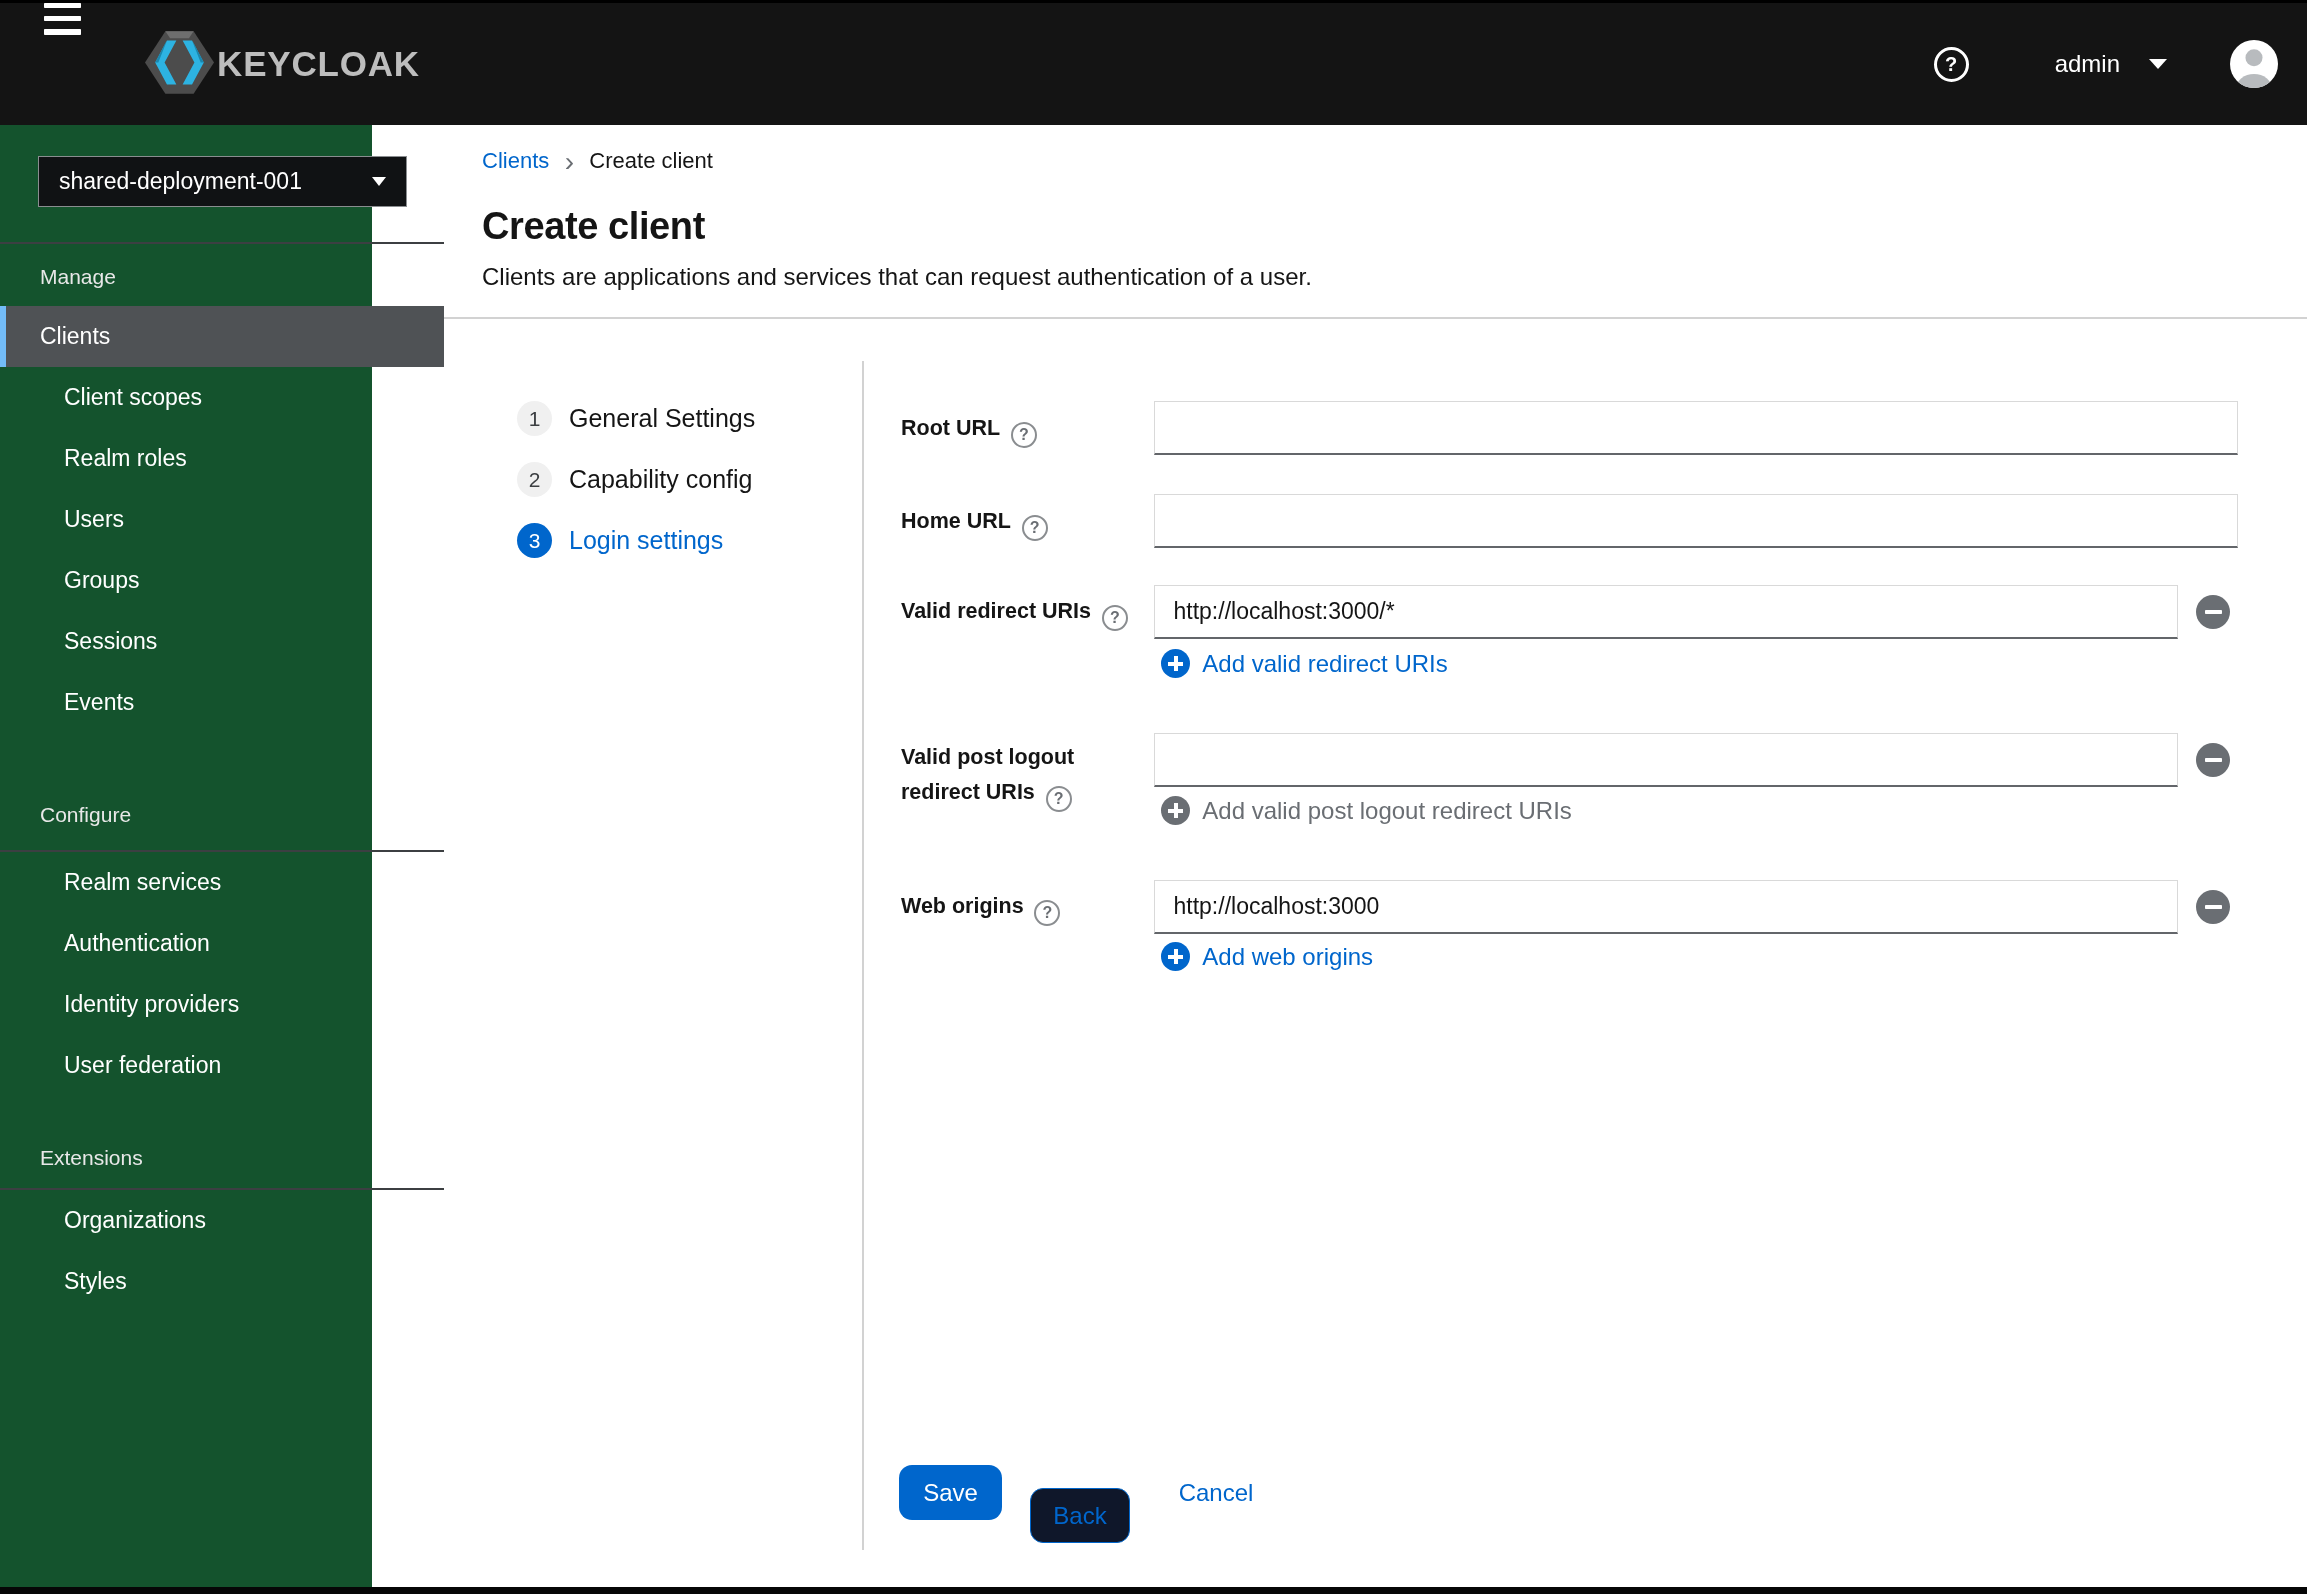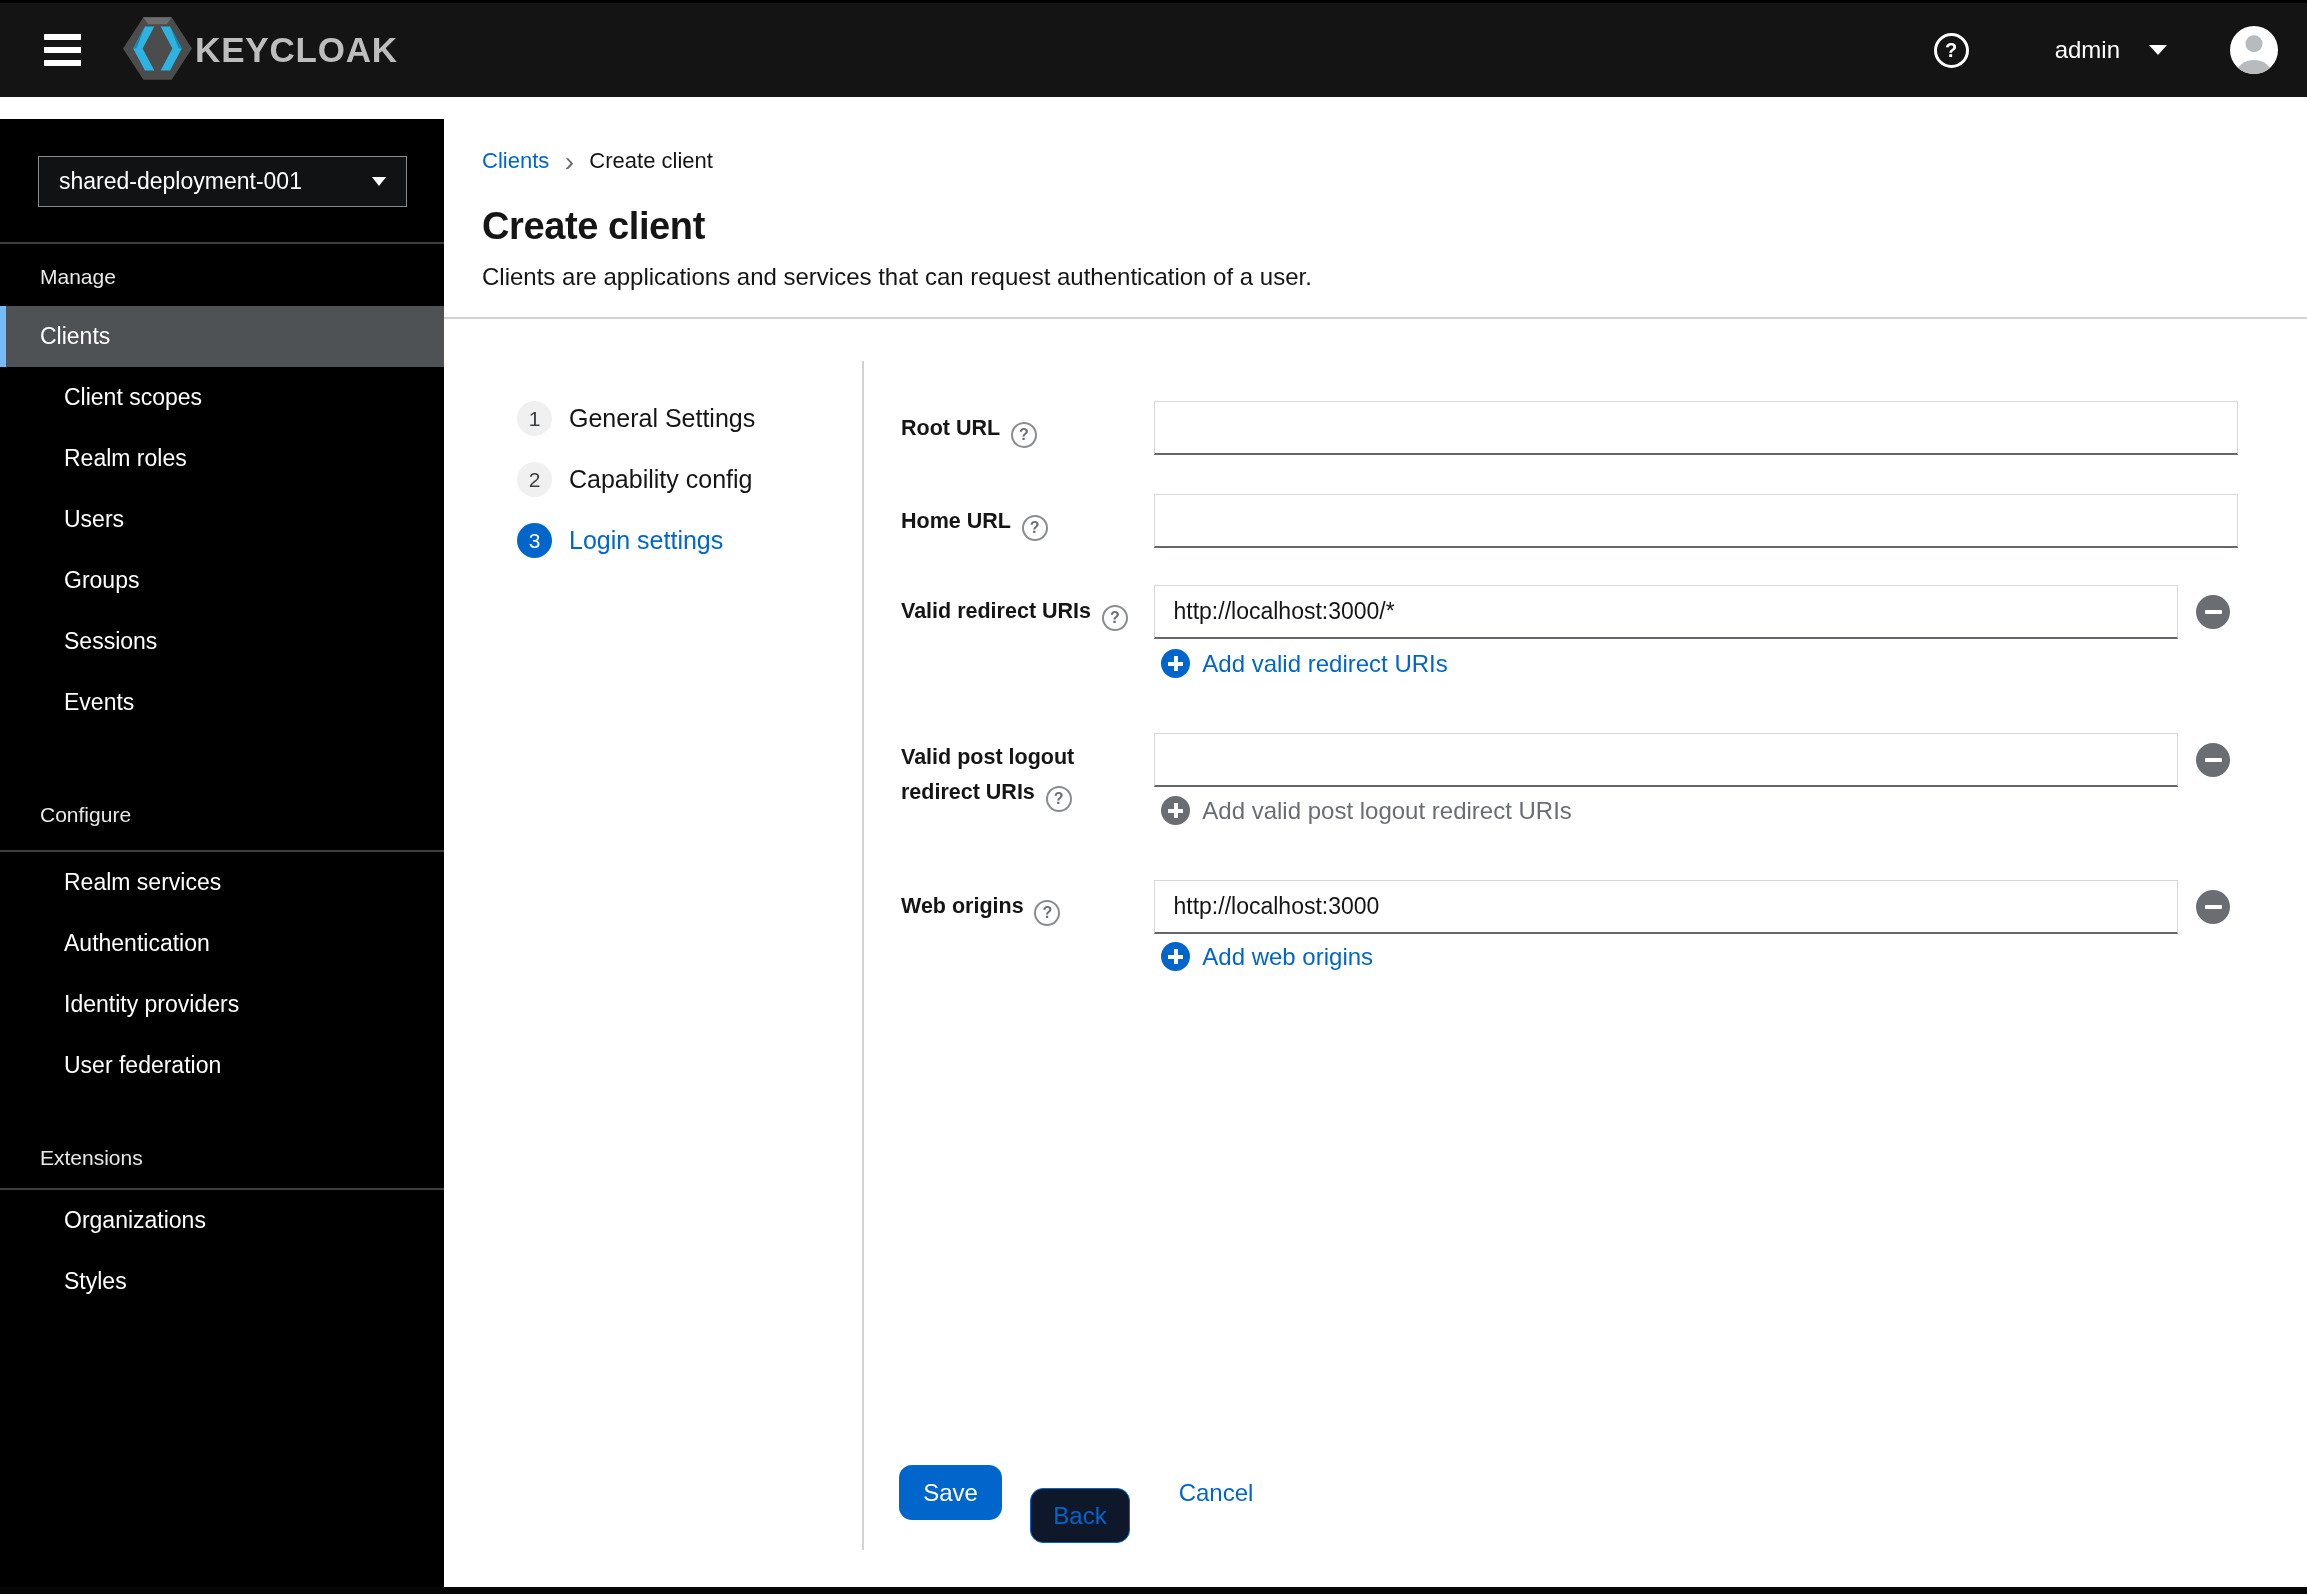--- a/index.html
+++ b/index.html
@@ -2,35 +2,35 @@
 <html style="font-size:12.3px"><head>
 <meta charset="utf-8">
 <style>
   html,body{margin:0;padding:0;}
   body{
     position:relative;width:2307px;height:1595px;overflow:hidden;
     background:#ffffff;color:#151515;
     font-family:"Liberation Sans", sans-serif;
   }
   
-  .header{position:absolute;left:0;top:0;width:2307px;height:97px;background:#141414;
-    display:flex;align-items:center;z-index:5;border-top:3.1px solid #000;box-sizing:border-box;}
+  .header{position:absolute;left:0;top:0;width:2307px;height:125px;background:#141414;
+    display:flex;z-index:5;border-top:3.1px solid #000;box-sizing:border-box;gap:22px;}
   .hamburger{margin-left:44px;display:flex;flex-direction:column;gap:7.7px;cursor:pointer;}
   .hamburger i{display:block;width:37px;height:5.4px;background:#fff;border-radius:0.8px;}
   .brand{display:flex;align-items:center;margin-left:42px;gap:3.1px;cursor:pointer;}
   .brand-text{font-size:35px;font-weight:800;color:#bdbdbd;letter-spacing:0.8px;}
   .header-right{margin-left:auto;display:flex;align-items:center;}
   .help-circle{width:35px;height:35px;border:3.1px solid #fff;border-radius:50%;box-sizing:border-box;
     display:flex;align-items:center;justify-content:center;font-size:20px;font-weight:700;color:#fff;cursor:pointer;}
   .user-name{margin-left:86px;font-size:24px;color:#fff;cursor:pointer;}
   .caret{margin-left:29px;width:0;height:0;border-left:9.2px solid transparent;border-right:9.2px solid transparent;border-top:10.8px solid #fff;cursor:pointer;}
   .avatar{margin-left:63px;margin-right:29px;width:48px;height:48px;border-radius:50%;background:#fff;overflow:hidden;
     display:flex;align-items:flex-end;justify-content:center;cursor:pointer;}
   
-  .sidebar{position:absolute;left:0;top:119px;width:444px;height:1476px;background:#000000;}
+  .sidebar{position:absolute;left:0;top:119px;width:372px;height:1476px;background:#14532d;}
   .realm-select{position:absolute;left:38px;top:37px;width:369px;height:51px;border:1.5px solid #8a8d90;
     background:#101214;display:flex;align-items:center;justify-content:space-between;padding:0 20px;
     box-sizing:border-box;cursor:pointer;}
   .realm-name{font-size:23px;color:#fff;}
   .caret-sm{width:0;height:0;border-left:7.7px solid transparent;border-right:7.7px solid transparent;border-top:9.2px solid #fff;}
   .side-divider{position:absolute;left:0;width:444px;height:1.5px;background:#3c3f42;}
   .nav-label{position:absolute;left:40px;font-size:21px;color:#e8e8e8;line-height:23px;}
   .nav-sec{position:absolute;left:0;width:444px;}
   .nav-item{height:61px;display:flex;align-items:center;padding-left:64px;font-size:23px;color:#fff;
     cursor:pointer;box-sizing:border-box;}

